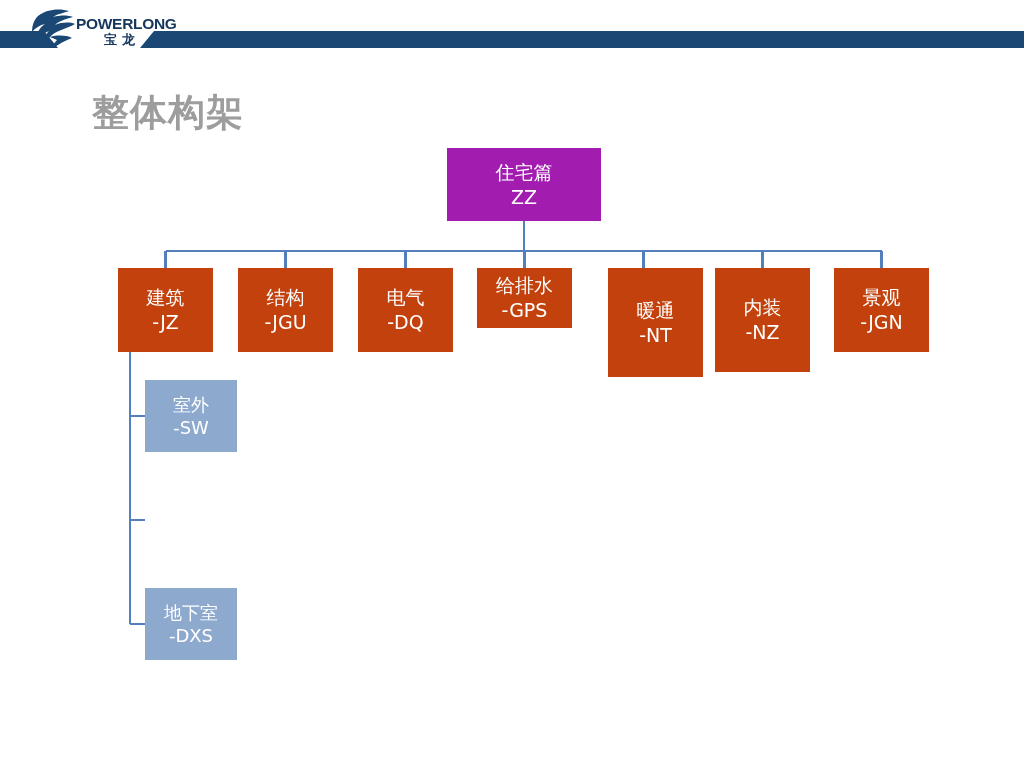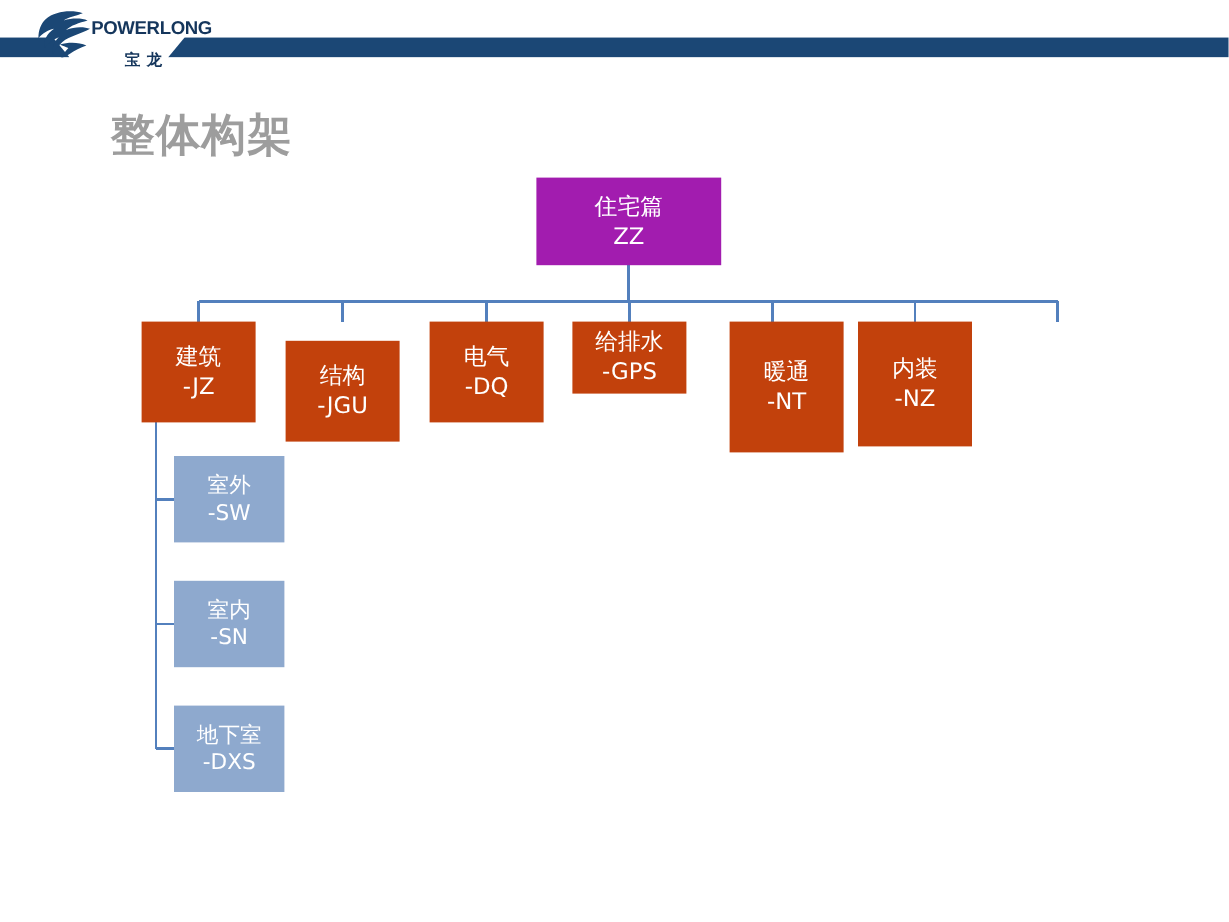--- a/index.html
+++ b/index.html
@@ -49,21 +49,21 @@
     left: 52px; top: 11px;
     font-family: "Liberation Sans", "DejaVu Sans", sans-serif;
     font-weight: bold;
     font-size: 15.5px;
     letter-spacing: -0.3px;
     color: #15365c;
     white-space: nowrap;
   }
   .logo-cn {
     position: absolute;
-    left: 80px; top: 37px;
+    left: 80px; top: 27px;
     font-family: "DejaVu Sans", sans-serif;
     font-weight: bold;
     font-size: 13px;
     letter-spacing: 5px;
     color: #15365c;
     white-space: nowrap;
   }
 
   
   #slide-title {
@@ -159,45 +159,45 @@
       <line x1="130" y1="624" x2="145" y2="624" stroke="#5380bd" stroke-width="2.4" shape-rendering="crispEdges"></line>
     </svg>
 <div class="node node-root" style="left: 447px; top: 148px; width: 154px; height: 73px;">
       <span class="ln">住宅篇</span>
       <span class="ln">ZZ</span>
     </div>
     <div class="node node-l2" style="left: 118px; top: 268px; width: 95px; height: 84px;">
       <span class="ln">建筑</span>
       <span class="ln">-JZ</span>
     </div>
-    <div class="node node-l2" style="left: 238px; top: 284px; width: 95px; height: 84px; text-align: right;">
+    <div class="node node-l2" style="left: 238px; top: 268px; width: 95px; height: 84px; text-align: right;">
       <span class="ln">结构</span>
       <span class="ln">-JGU</span>
     </div>
     <div class="node node-l2" style="left: 358px; top: 268px; width: 95px; height: 84px;">
       <span class="ln">电气</span>
       <span class="ln">-DQ</span>
     </div>
     <div class="node node-l2" style="left: 477px; top: 268px; width: 95px; height: 60px;">
       <span class="ln">给排水</span>
       <span class="ln">-GPS</span>
     </div>
     <div class="node node-l2" style="left: 608px; top: 268px; width: 95px; height: 109px;">
       <span class="ln">暖通</span>
       <span class="ln">-NT</span>
     </div>
     <div class="node node-l2" style="left: 715px; top: 268px; width: 95px; height: 104px;">
       <span class="ln">内装</span>
       <span class="ln">-NZ</span>
     </div>
+    <div class="node node-l2" style="left: 834px; top: 268px; width: 95px; height: 84px;">
+      <span class="ln">景观</span>
+      <span class="ln">-JGN</span>
+    </div>
     <div class="node node-l3" style="left: 145px; top: 380px; width: 92px; height: 72px;">
       <span class="ln">室外</span>
       <span class="ln">-SW</span>
     </div>
-    <div class="node node-l3" style="left: 145px; top: 484px; width: 92px; height: 72px;">
-      <span class="ln">室内</span>
-      <span class="ln">-SN</span>
-    </div>
     <div class="node node-l3" style="left: 145px; top: 588px; width: 92px; height: 72px;">
       <span class="ln">地下室</span>
       <span class="ln">-DXS</span>
     </div>
   </div>
 
 </body></html>

